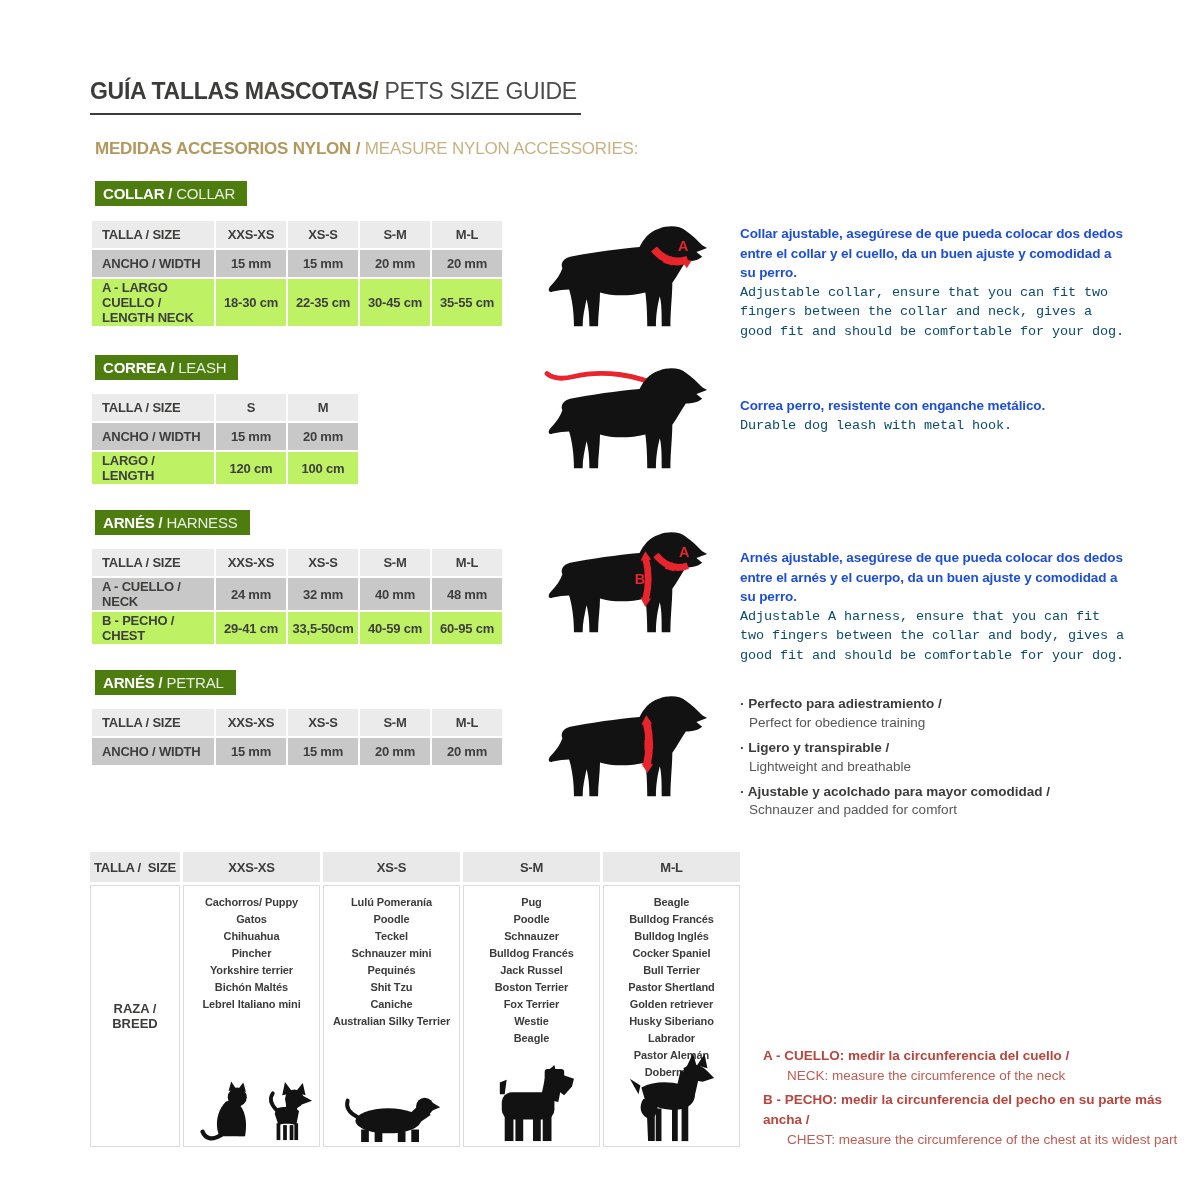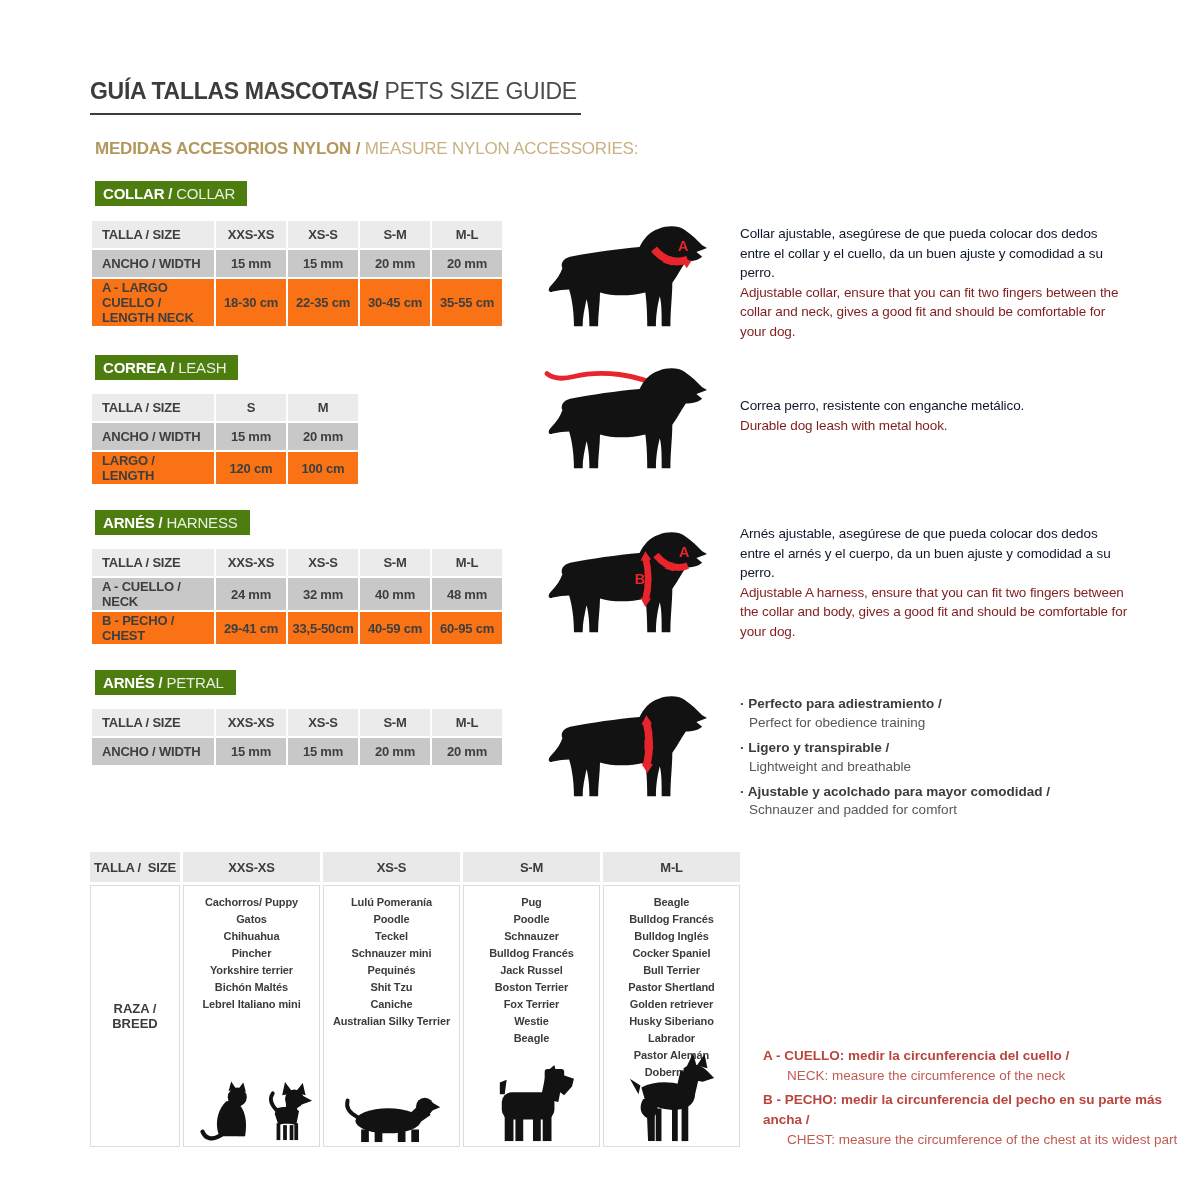--- a/index.html
+++ b/index.html
@@ -22,26 +22,26 @@
   .badge .b-es { font-weight:700; }
   .badge .b-en { font-weight:400; color:rgba(255,255,255,0.88); }
 
   
   table.size-table { border-collapse:separate; border-spacing:2px; font-size:13px; font-weight:700; letter-spacing:-0.2px; color:#3e3e3d; }
   table.size-table td { height:27px; text-align:center; vertical-align:middle; padding:1px 4px; }
   table.size-table td.lbl { width:122px; text-align:left; padding-left:10px; }
   table.size-table td.val { width:70px; }
   tr.r-head td { background:#ebebeb; }
   tr.r-shade td { background:#c8c8c8; }
-  tr.r-plain td { background:#f97316; }
+  tr.r-plain td { background:#bef264; }
 
   
   .desc { width:388px; font-size:13.5px; line-height:1.45; letter-spacing:-0.1px; }
-  .desc .d-es { font-weight:400; color:#0f172a; display:block; }
-  .desc .d-en { font-weight:400; color:#7f1d1d; display:block; }
+  .desc .d-es { font-weight:700; color:#1d4ed8; display:block; }
+  .desc .d-en { font-weight:400; color:#0c4a6e; display:block;font-family:Liberation Mono, monospace; }
 
   
   .bullets { width:400px; font-size:13.5px; line-height:1.4; }
   .bullet { margin-bottom:6px; }
   .bullet .bu-es { font-weight:700; color:#3c3c3b; display:block; }
   .bullet .bu-es::before { content:"· "; font-weight:700; }
   .bullet .bu-en { font-weight:400; color:#565655; display:block; padding-left:9px; }
 
   
   .breed-table { left:90px; top:852px; width:646px; display:grid;
@@ -186,21 +186,21 @@
     <path fill="#121212" d="M8,72 C4,74 2,70 6,66 C12,60 16,54 18,48 C16,44 18,38 26,36 C48,32 74,28 98,26 C102,18 108,10 118,7 C128,3 140,4 146,9 C152,13 158,19 163,24 L168,27 L157,31 L163,36 C158,40 152,41 146,41 C140,50 136,58 132,63 C132,76 130,92 130,108 L121,108 C121,95 121,85 119,77 C117,85 115,95 115,108 L106,108 C106,92 105,80 104,73 C88,77 70,77 57,73 C57,84 55,96 55,108 L46,108 C46,96 45,87 43,80 C41,90 39,98 39,108 L30,108 C30,93 28,80 25,70 C20,70 14,71 8,72 Z"></path>
     <path d="M115,28 Q130,46 148,39" stroke="#e8242c" stroke-width="7" fill="none"></path>
     <path d="M104,30 Q110,52 104,76" stroke="#e8242c" stroke-width="7" fill="none"></path>
     <text class="marker" x="139" y="30">A</text>
     <polygon points="124,42 132,35 134,45" fill="#e8242c"></polygon>
     <text class="marker" x="93" y="58">B</text>
     <polygon points="104,24 99,34 110,33" fill="#e8242c"></polygon>
     <polygon points="104,82 99,72 110,73" fill="#e8242c"></polygon>
   </svg>
 
-  <p class="abs desc" style="left:740px; top:524px;">
+  <p class="abs desc" style="left:740px; top:548px;">
     <span class="d-es">Arnés ajustable, asegúrese de que pueda colocar dos dedos entre el arnés y el cuerpo, da un buen ajuste y comodidad a su perro.</span>
     <span class="d-en">Adjustable A harness, ensure that you can fit two fingers between the collar and body, gives a good fit and should be comfortable for your dog.</span>
   </p>
 
   <div class="abs badge" style="left:95px; top:670px;">
     <span class="b-es">ARNÉS / </span><span class="b-en">PETRAL</span>
   </div>
 
   <table class="abs size-table" style="left:90px; top:707px;">
     <tbody>

